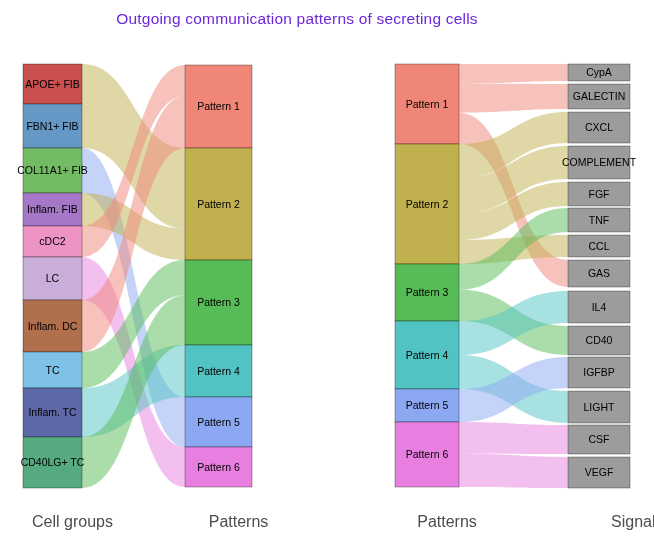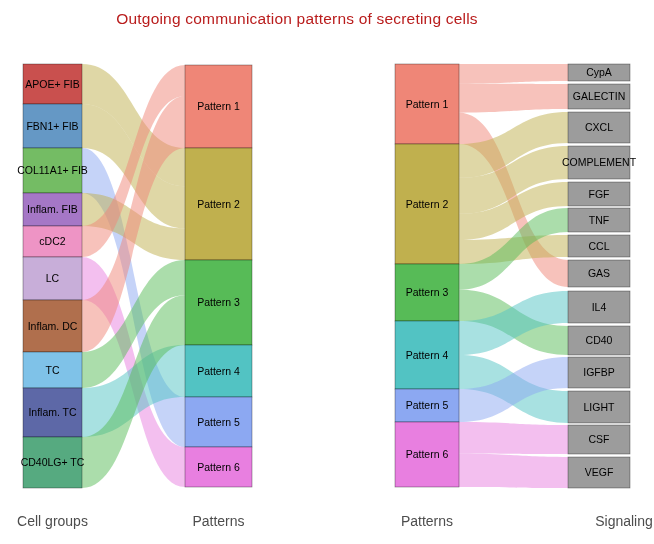--- a/index.html
+++ b/index.html
@@ -1,22 +1,22 @@
 <!DOCTYPE html>
 <html><head>
 <meta charset="utf-8">
 <style>
   html,body{margin:0;padding:0;background:#ffffff;}
   body{font-family:"Liberation Sans",sans-serif;}
   #stage{position:relative;width:654px;height:544px;background:#ffffff;overflow:hidden;}
   #chart-title{position:absolute;top:10px;left:0;width:594px;text-align:center;
-    font-size:15.5px;color:#b91c1c;letter-spacing:.2px;}
+    font-size:15.5px;color:#6d28d9;letter-spacing:.2px;}
   #sankey{position:absolute;top:0;left:0;font-family:"Liberation Sans",sans-serif;}
   .axis-label{position:absolute;top:513px;transform:translateX(-50%);
-    font-size:14px;color:#4d4d4d;white-space:nowrap;}
+    font-size:16px;color:#4d4d4d;white-space:nowrap;margin-left:20px;}
 </style>
 </head>
 <body>
 
 <div id="stage">
   <div id="chart-title">Outgoing communication patterns of secreting cells</div>
   <svg id="sankey" width="654" height="544" viewBox="0 0 654 544">
       <path d="M 82 64 C 133.5 64 133.5 148 185 148 L 185 186.2905982905983 C 133.5 186.2905982905983 133.5 104 82 104 Z" fill="#C0B04E" fill-opacity="0.5"></path>
       <path d="M 82 104 C 133.5 104 133.5 186.2905982905983 185 186.2905982905983 L 185 228.4102564102564 C 133.5 228.4102564102564 133.5 148 82 148 Z" fill="#C0B04E" fill-opacity="0.5"></path>
       <path d="M 82 148 C 133.5 148 133.5 397 185 397 L 185 447 C 133.5 447 133.5 193 82 193 Z" fill="#8CA8F2" fill-opacity="0.5"></path>

